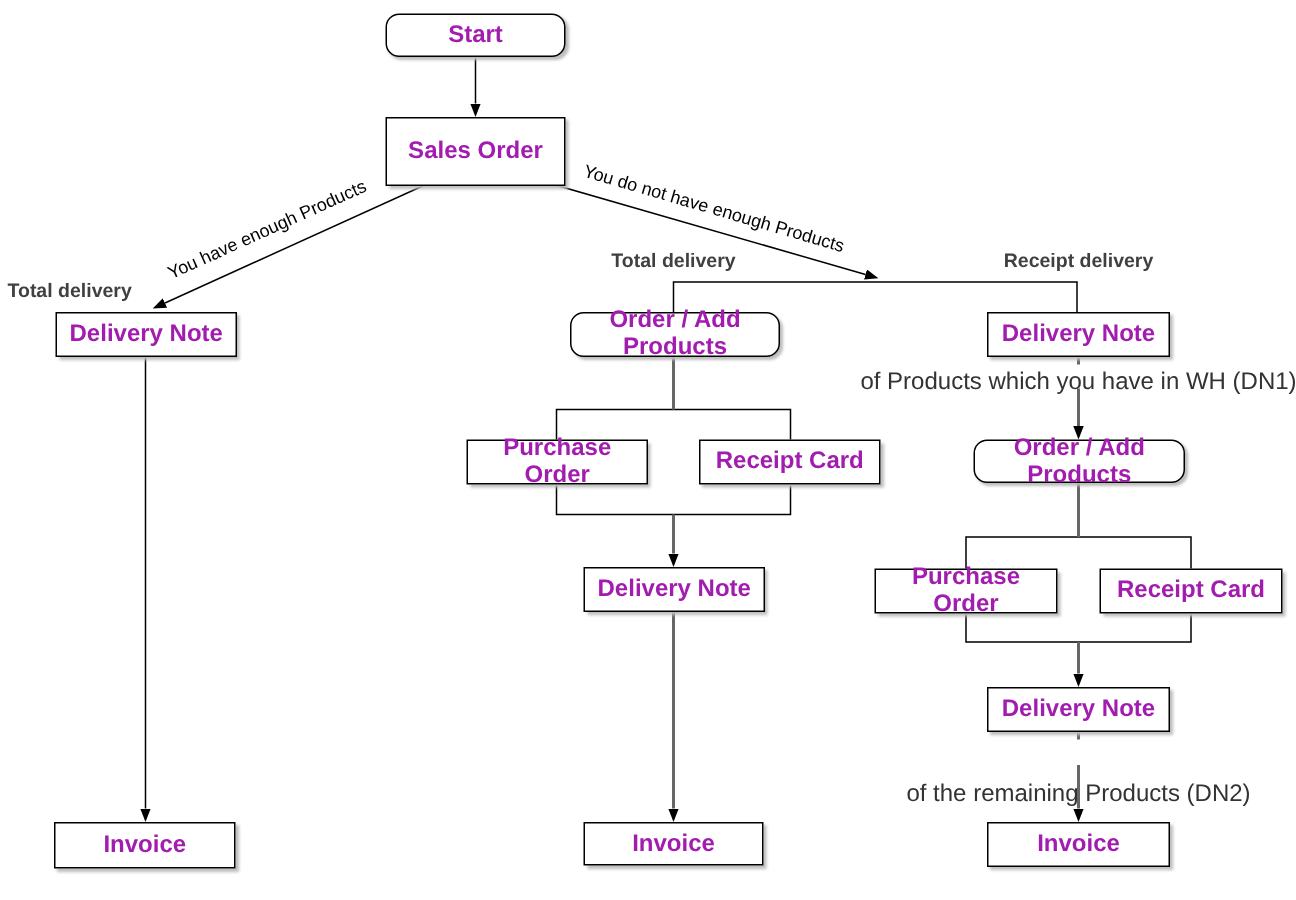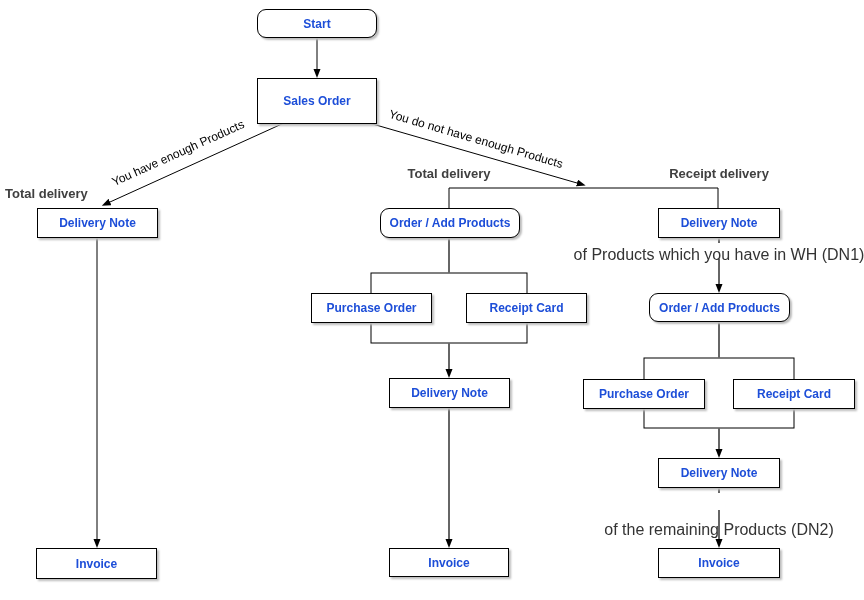--- a/index.html
+++ b/index.html
@@ -6,21 +6,21 @@
   #canvas{
     position:relative;width:864px;height:600px;background:#ffffff;
     font-family:"Liberation Sans",sans-serif;overflow:hidden;
   }
   #connector-layer{position:absolute;left:0;top:0;z-index:0;}
   .node{
     position:absolute;z-index:1;box-sizing:border-box;
     background:#ffffff;border:1px solid #000000;
     box-shadow:2px 2px 2px #bdbdbd;
     display:flex;align-items:center;justify-content:center;
-    font-size:12px;font-weight:bold;color:#1d4ed8;text-align:center;
+    font-size:16px;font-weight:bold;color:#a21caf;text-align:center;
   }
   .rounded{border-radius:9px;}
   .edge-label{
     position:absolute;z-index:2;white-space:nowrap;
     font-size:12px;color:#000000;
     transform:translate(-50%,-50%) rotate(var(--r));
   }
   .branch-label{
     position:absolute;z-index:2;white-space:nowrap;
     font-size:13px;font-weight:bold;color:#404040;

